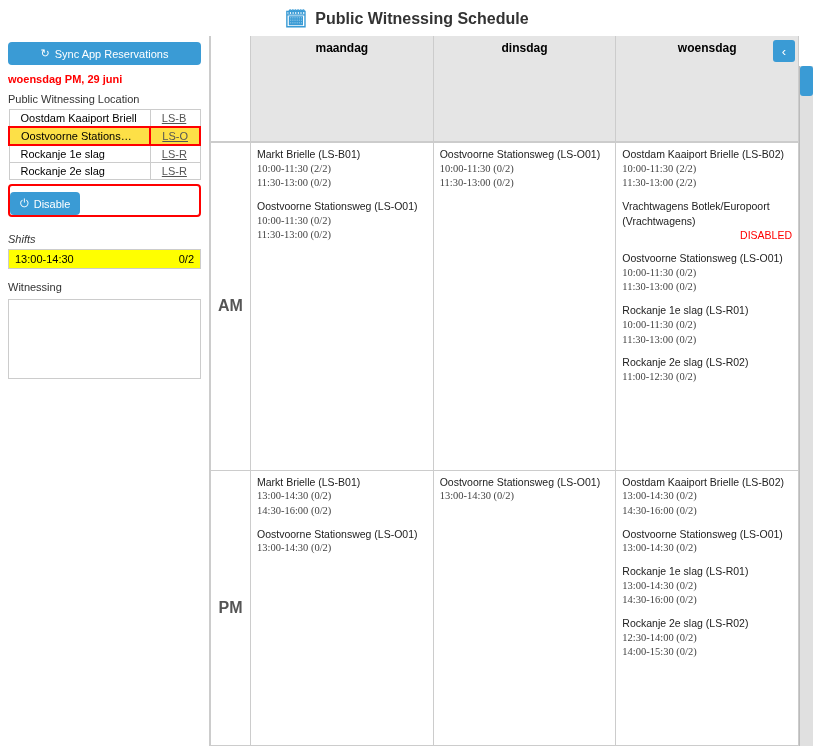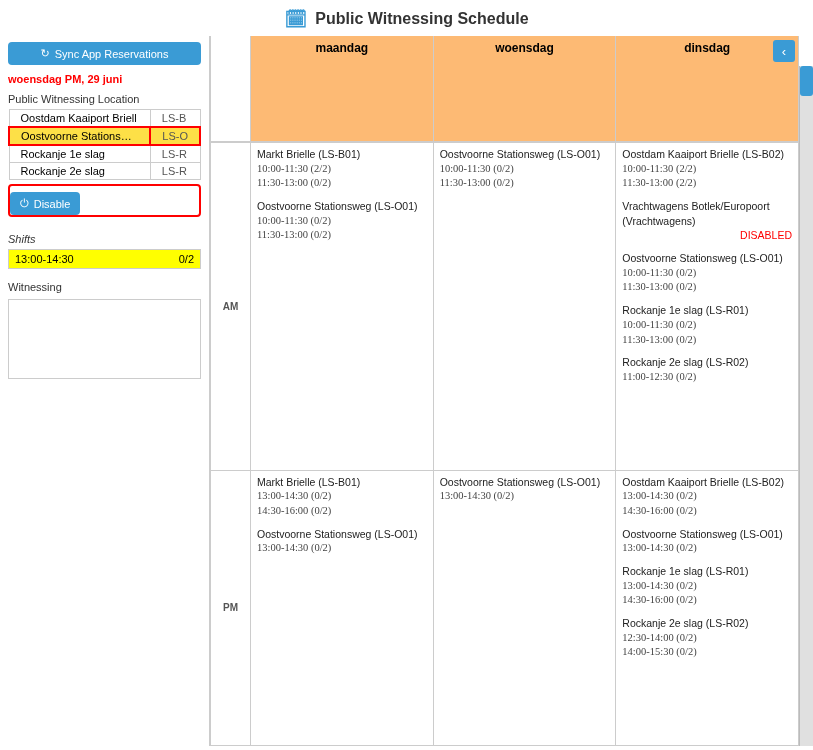--- a/index.html
+++ b/index.html
@@ -86,20 +86,21 @@
 
     .location-table td.loc-name {
       max-width: 130px;
       overflow: hidden;
       text-overflow: ellipsis;
     }
 
     .location-table td.loc-code {
       color: #555;
       width: 40px;
+      text-decoration: underline;
     }
 
     .disable-btn {
       background: #3a9bd5;
       color: white;
       border: none;
       border-radius: 4px;
       padding: 5px 10px;
       cursor: pointer;
       font-size: 11px;
@@ -200,35 +201,35 @@
     }
 
     
     .col-header {
       text-align: center;
       font-weight: bold;
       font-size: 12px;
       padding: 5px 4px;
       border-bottom: 2px solid #ccc;
       border-right: 1px solid #ccc;
-      background: #fdba74;
+      background: #e5e5e5;
     }
 
     .col-header-empty {
       border-bottom: 2px solid #ccc;
       border-right: 1px solid #ccc;
     }
 
     
     .period-label {
       display: flex;
       align-items: center;
       justify-content: center;
       font-weight: bold;
-      font-size: 10px;
+      font-size: 16px;
       color: #555;
       border-right: 1px solid #ccc;
       border-bottom: 1px solid #ccc;
     }
 
     .schedule-cell {
       border-right: 1px solid #ccc;
       border-bottom: 1px solid #ccc;
       padding: 4px 6px;
       vertical-align: top;
@@ -326,22 +327,22 @@
     <button class="nav-arrow">‹</button>
 
     <div class="scrollbar-right">
       <div class="scrollbar-thumb"></div>
     </div>
 
     <div class="schedule-grid">
 
       <div class="col-header-empty"></div>
       <div class="col-header">maandag</div>
+      <div class="col-header">dinsdag</div>
       <div class="col-header">woensdag</div>
-      <div class="col-header">dinsdag</div>
 
       <div class="period-label">AM</div>
       <div class="schedule-cell" id="am-maandag">
           <div class="entry">
             <div class="entry-name">Markt Brielle (LS-B01)</div>
             <div class="entry-times">10:00-11:30 (2/2)</div>
             <div class="entry-times">11:30-13:00 (0/2)</div>
           </div>
           <div class="entry">
             <div class="entry-name">Oostvoorne Stationsweg (LS-O01)</div>

